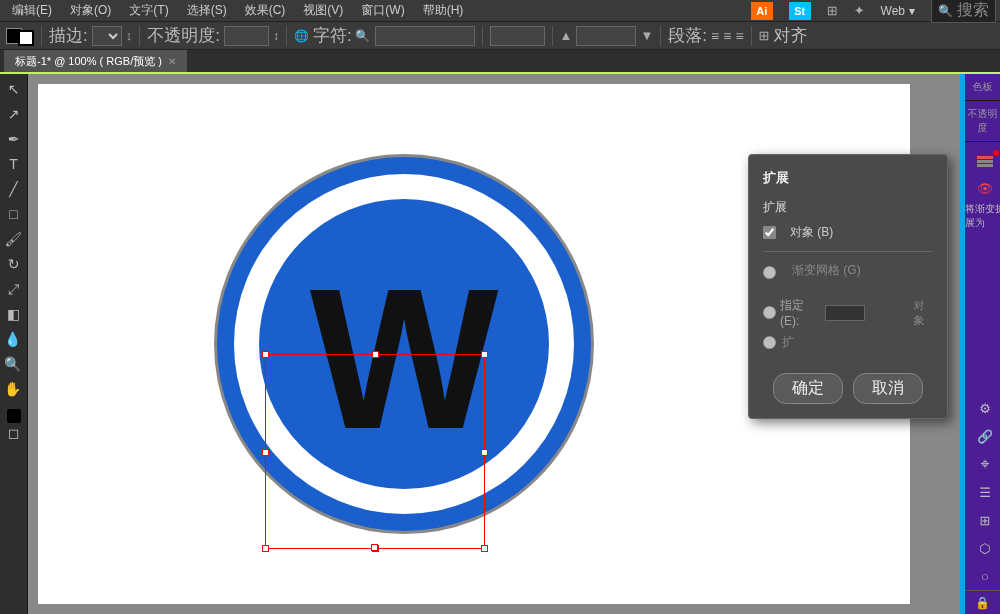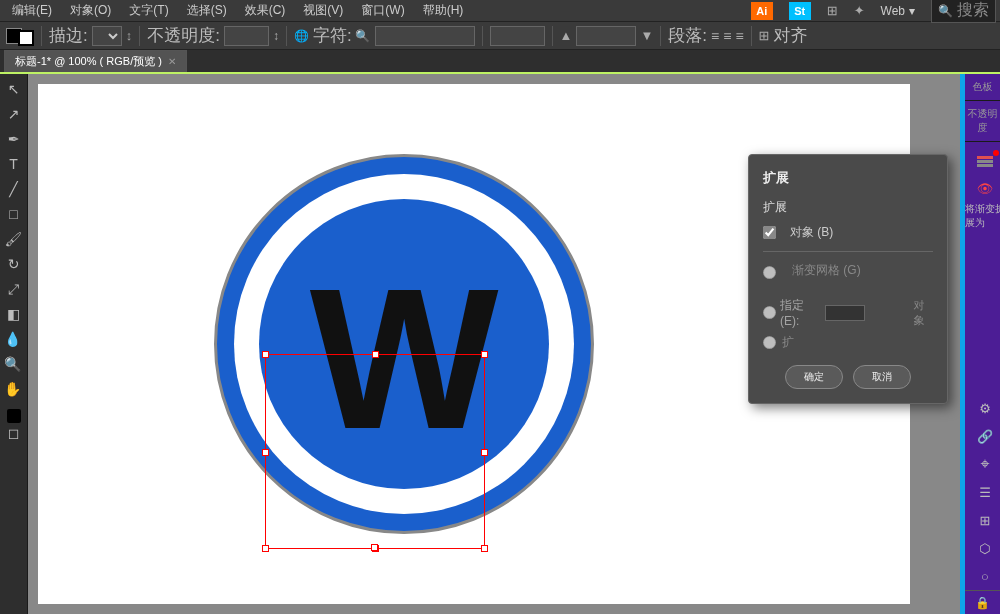--- a/index.html
+++ b/index.html
@@ -168,21 +168,21 @@
     }
     .dialog-inline span { font-size: 12px; color: #aaa; }
     .dialog-footer-radio { display: flex; align-items: center; gap: 6px; margin-top: 4px; }
     .dialog-footer-radio input[type=radio] { accent-color: #888; cursor: pointer; }
     .dialog-footer-radio label { font-size: 12px; color: #aaa; }
     .dialog-buttons {
       display: flex; gap: 10px; margin-top: 14px; justify-content: center;
     }
     .dialog-btn {
       padding: 4px 18px; background: #5a5a5a; border: 1px solid #888;
-      color: #eee; font-size: 10px; cursor: pointer; border-radius: 13px;
+      color: #eee; font-size: 16px; cursor: pointer; border-radius: 13px; margin-top: 8px;
     }
 
     
     .right-side-panel {
       width: 40px; background: #2e2e2e; display: flex; flex-direction: column;
       border-left: 1px solid #1a1a1a;
     }
     .rsp-section { padding: 4px 0; border-bottom: 1px solid #1a1a1a; }
     .rsp-label {
       font-size: 10px; color: #999; text-align: center; padding: 2px 0;

